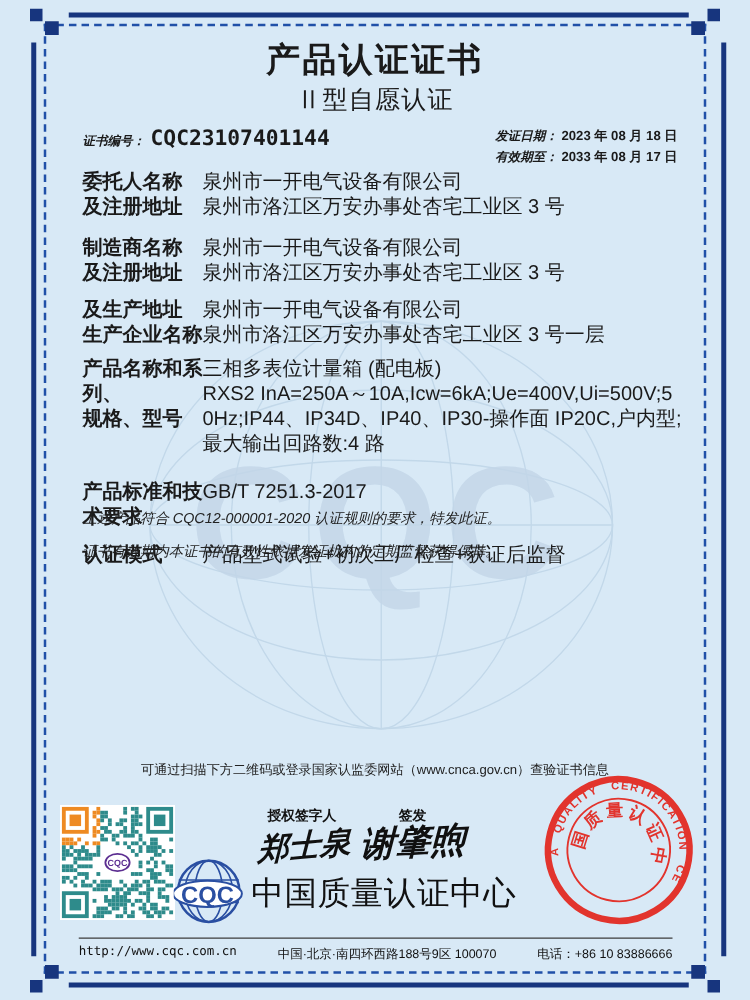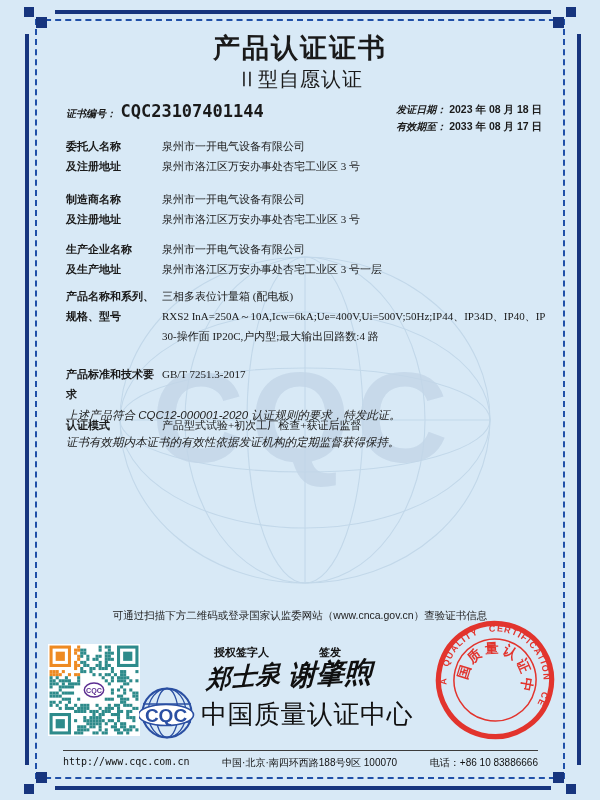--- a/index.html
+++ b/index.html
@@ -18,21 +18,21 @@
   .watermark{position:absolute;left:0;top:0;width:600px;height:800px;pointer-events:none;}
   
   .title{position:absolute;top:30px;left:0;width:100%;text-align:center;font-size:27px;font-weight:bold;letter-spacing:2px;}
   .subtitle{position:absolute;top:66px;left:0;width:100%;text-align:center;font-size:20px;letter-spacing:1px;}
   .meta{position:absolute;top:101px;left:66px;right:58px;display:flex;justify-content:space-between;align-items:flex-start;}
   .meta .lab{font-style:italic;font-weight:bold;font-size:10px;}
   .certno-val{font-family:"DejaVu Sans Mono",monospace;font-weight:bold;font-size:17px;}
   .dates{font-size:10.5px;line-height:17px;text-align:left;}
   .dates .val{font-weight:bold;}
   
-  .fields{position:absolute;top:136px;left:66px;right:54px;font-size:11px;line-height:20px;font-family:Liberation Serif, serif;}
+  .fields{position:absolute;top:136px;left:66px;right:54px;font-size:16px;line-height:20px;}
   .frow{display:flex;}
   .frow .lbl{width:96px;flex:0 0 96px;font-weight:bold;}
   .frow .val{flex:1;word-break:break-all;}
   .mb13{margin-bottom:13px;}.mb10{margin-bottom:10px;}.mb7{margin-bottom:7px;}.mb0{margin-bottom:18px;}.mb11{margin-bottom:11px;}
   
   .statements{position:absolute;top:402px;left:66px;right:60px;font-style:italic;font-size:11.5px;line-height:27px;color:#222;}
   
   .verify-note{position:absolute;top:609px;left:0;width:100%;text-align:center;font-size:10.5px;color:#222;}
   
   .qr{position:absolute;left:48px;top:644px;width:92px;height:92px;}
@@ -119,22 +119,22 @@
         <div>制造商名称</div>
         <div>及注册地址</div>
       </div>
       <div class="val">
         <div>泉州市一开电气设备有限公司</div>
         <div>泉州市洛江区万安办事处杏宅工业区 3 号</div>
       </div>
     </div>
     <div class="frow mb7">
       <div class="lbl">
+        <div>及生产地址</div>
         <div>生产企业名称</div>
-        <div>及生产地址</div>
       </div>
       <div class="val">
         <div>泉州市一开电气设备有限公司</div>
         <div>泉州市洛江区万安办事处杏宅工业区 3 号一层</div>
       </div>
     </div>
     <div class="frow mb0">
       <div class="lbl">
         <div>产品名称和系列、</div>
         <div>规格、型号</div>

